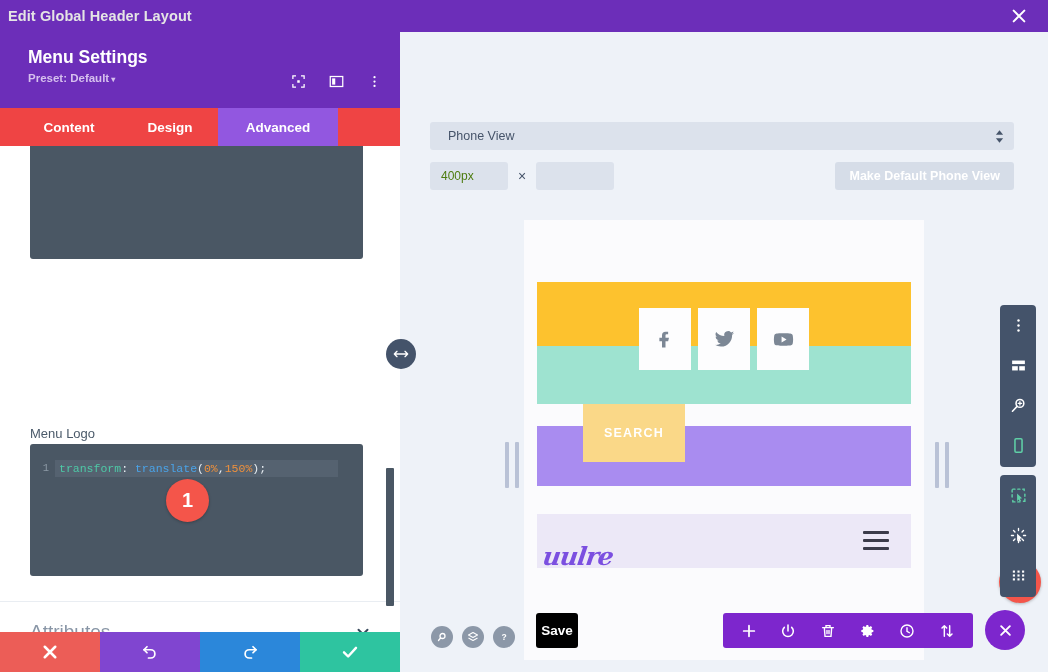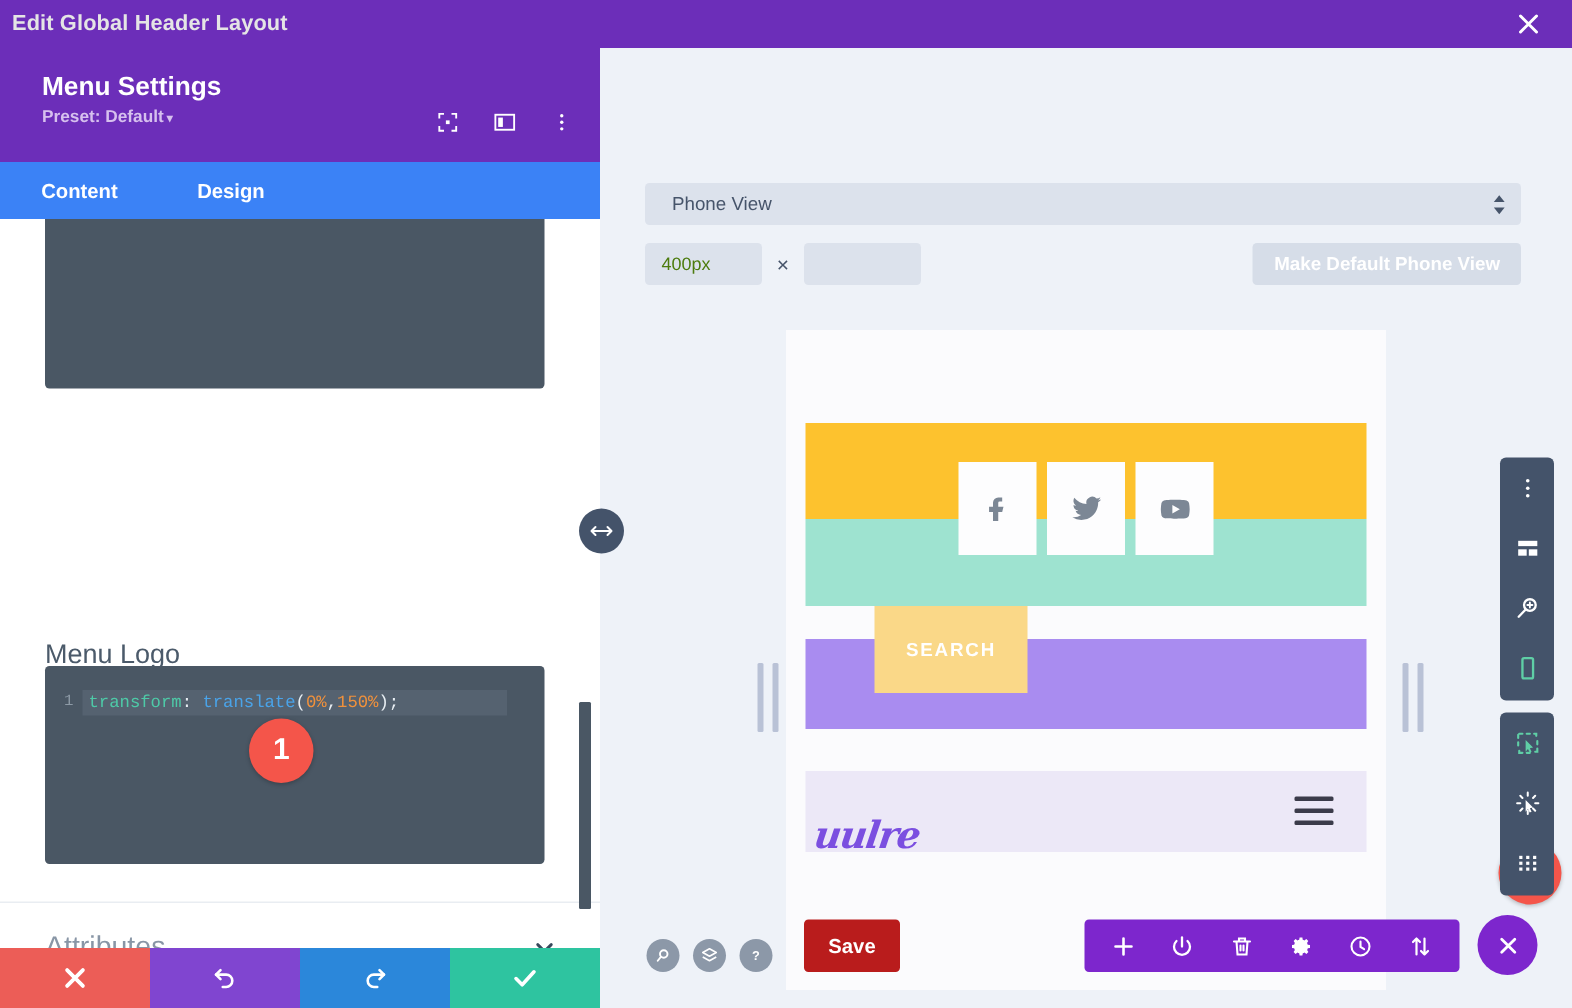--- a/index.html
+++ b/index.html
@@ -43,42 +43,42 @@
   }
   .panel-preset .caret { font-size: 8px; margin-left: 2px; }
   .panel-head-icons {
     position: absolute; right: 18px; top: 42px; display: flex; gap: 23px;
     align-items: center;
   }
   .panel-head-icons .ic { cursor: pointer; color:#fff; display:flex; }
   .panel-head-icons svg { width: 15px; height: 15px; display:block; }
 
   .tabs {
-    display: flex; background: #3b82f6; height: 38px; flex: none;
+    display: flex; background: #ef4444; height: 38px; flex: none; padding-left: 16px;
   }
   .tab {
     display: flex; align-items: center; justify-content: center;
     color: #fff; font-size: 13.5px; font-weight: bold; cursor: pointer;
     height: 38px;
   }
   .tab.t0 { width: 106px; }
   .tab.t1 { width: 96px; }
   .tab.t2 { width: 120px; background: #9257e0; }
   .tab.spacer { flex: 1; }
 
   .panel-body {
     flex: 1; position: relative; overflow: hidden; background: #fff;
   }
   .code-block-top {
     position: absolute; left: 30px; top: 0; width: 333px; height: 113px;
     background: #4a5764; border-radius: 0 0 3px 3px;
   }
   .field-label {
     position: absolute; left: 30px; top: 280px;
-    font-size: 18px; color: #4b5a6a;
+    font-size: 13px; color: #4b5a6a;
   }
   .code-editor {
     position: absolute; left: 30px; top: 298px; width: 333px; height: 132px;
     background: #4a5764; border-radius: 3px; overflow: hidden;
     font-family: "Liberation Mono", monospace;
   }
   .code-line {
     display: flex; align-items: center; height: 20px; margin-top: 14px;
     font-size: 11.5px;
   }
@@ -264,22 +264,22 @@
   .bb-round {
     position: absolute; width: 22px; height: 22px; border-radius: 50%;
     background: #8c98a8; color: #fff; display: flex; align-items: center;
     justify-content: center; cursor: pointer; top: 26px;
   }
   .bb-round svg { width: 12px; height: 12px; }
   .bb-round.r1 { left: 31px; }
   .bb-round.r2 { left: 62px; }
   .bb-round.r3 { left: 93px; font-size: 13px; font-weight: bold; }
   .bb-save {
-    position: absolute; left: 136px; top: 13px; width: 64px; height: 35px;
-    background: #b91c1c; border-radius: 3px; color: #fff; font-size: 13.5px;
+    position: absolute; left: 136px; top: 13px; width: 42px; height: 35px;
+    background: #000000; border-radius: 3px; color: #fff; font-size: 13.5px;
     font-weight: bold; display: flex; align-items: center; justify-content: center;
     cursor: pointer;
   }
   .bb-main {
     position: absolute; left: 323px; top: 13px; width: 250px; height: 35px;
     background: #7d26cd; border-radius: 3px; display: flex; align-items: center;
     justify-content: space-around; padding: 0 6px;
   }
   .bb-main .mi { cursor: pointer; color: #fff; display: flex; }
   .bb-main .mi svg { width: 16px; height: 16px; }
@@ -330,20 +330,21 @@
               <circle cx="12" cy="12" r="1.8"></circle>
               <circle cx="12" cy="19" r="1.8"></circle>
             </svg>
         </span>
       </div>
     </div>
 
     <div class="tabs">
       <div class="tab t0">Content</div>
       <div class="tab t1">Design</div>
+      <div class="tab t2">Advanced</div>
       <div class="tab spacer"></div>
     </div>
 
     <div class="panel-body">
 
       <div class="code-block-top"></div>
 
       <div class="field-label">Menu Logo</div>
 
       <div class="code-editor">

